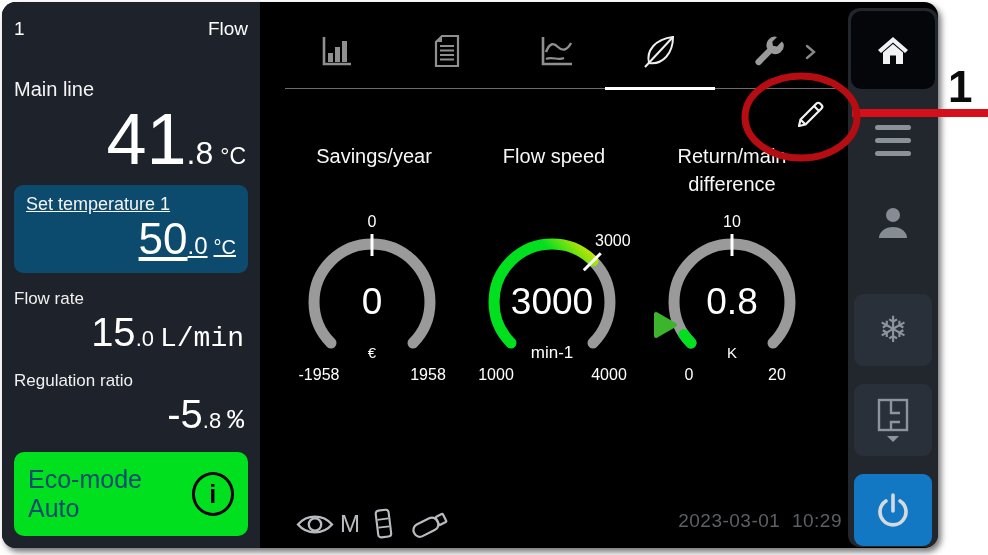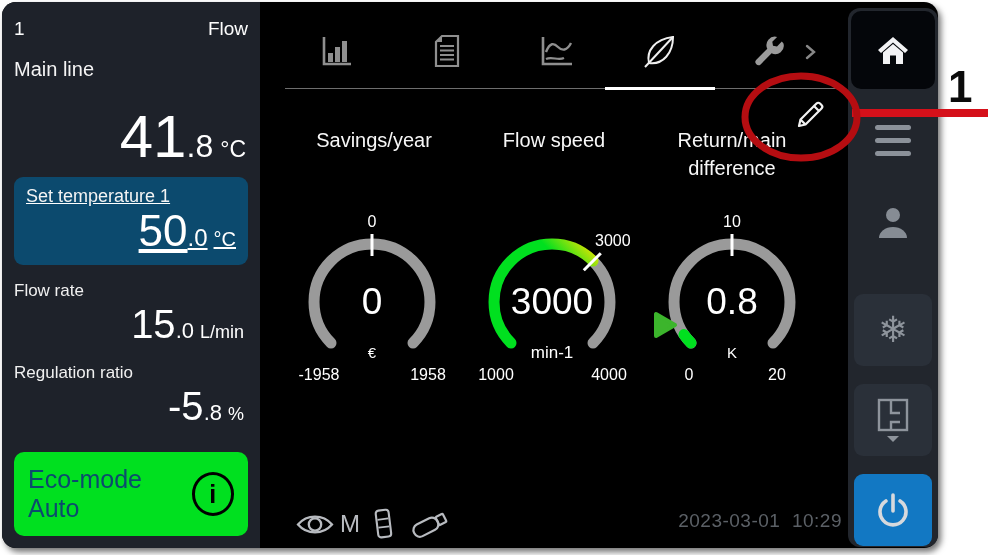--- a/index.html
+++ b/index.html
@@ -4,49 +4,49 @@
 <style>
   html,body{margin:0;padding:0;background:#fff;}
   .stage{position:relative;width:988px;height:555px;background:#fff;overflow:hidden;
          font-family:"Liberation Sans",sans-serif;}
   .screen{position:absolute;left:2px;top:2px;width:936px;height:546px;background:#000;
           border-radius:14px;box-shadow:3px 4px 6px rgba(0,0,0,.55);}
   
   .left-panel{position:absolute;left:0;top:0;width:258px;height:546px;background:#1e222a;
               border-radius:14px 0 0 14px;box-sizing:border-box;padding:16px 12px;color:#fff;}
   .zone-row{display:flex;justify-content:space-between;font-size:19px;color:#fdfdfd;}
-  .mainline-label{margin-top:18px;font-size:20px;color:#f4f4f4;}
+  .mainline-label{margin-top:38px;font-size:20px;color:#f4f4f4;}
   .val-row{display:flex;align-items:baseline;justify-content:flex-end;color:#fff;}
-  .big-int{font-size:60px;line-height:1.0;margin-top:24px;}
+  .big-int{font-size:72px;line-height:1.0;}
   .big-frac{font-size:32px;}
   .big-unit{font-size:23px;margin-left:7px;}
   .set-tile{margin-top:10px;background:#0c4a6e;border-radius:9px;padding:9px 12px 10px 12px;text-decoration:underline;}
   .set-label{font-size:18px;color:#f4f4f4;}
   .set-int{font-size:44px;line-height:1.1;}
   .set-frac{font-size:24px;}
   .set-unit{font-size:20px;margin-left:6px;}
   .small-label{font-size:17px;color:#f0f0f0;margin-top:16px;}
   .mid-int{font-size:40px;line-height:1.15;}
   .mid-frac{font-size:22px;}
-  .mid-unit{font-size:18px;margin-left:6px;}
+  .mid-unit{font-size:28px;margin-left:6px;font-family:Liberation Mono, monospace;}
   .eco-btn{position:absolute;left:12px;right:12px;bottom:12px;height:84px;background:#00e01f;
            border-radius:10px;display:flex;align-items:center;justify-content:space-between;
            padding:0 14px;box-sizing:border-box;cursor:pointer;}
   .eco-label{color:#0c4a6e;font-size:25px;}
   .info-circle{width:38px;height:38px;border:3.5px solid #000;border-radius:50%;display:flex;
                align-items:center;justify-content:center;color:#000;font-size:25px;font-weight:700;}
   
   .tab-btn{position:absolute;width:46px;height:46px;top:26px;display:flex;align-items:center;
            justify-content:center;cursor:pointer;}
   .chevron-more{position:absolute;left:800px;top:40px;width:18px;height:20px;cursor:pointer;}
   .tab-underline{position:absolute;left:283px;top:86px;width:558px;height:1px;background:#6e6e6e;}
   .tab-underline-active{position:absolute;left:603px;top:85px;width:110px;height:3px;background:#fff;}
   .edit-btn{position:absolute;left:791px;top:96px;width:34px;height:34px;cursor:pointer;}
   
-  .gauge-title{position:absolute;top:124px;color:#f7f7f7;font-size:20px;text-align:center;line-height:1.4;}
+  .gauge-title{position:absolute;top:140px;color:#f7f7f7;font-size:20px;text-align:center;line-height:1.4;}
   .gauge{position:absolute;top:208px;width:180px;height:185px;}
   .gauge text{font-family:"Liberation Sans",sans-serif;fill:#fff;}
   
   .status-icons{position:absolute;left:294px;top:504px;display:flex;align-items:center;gap:14px;
                 color:#b8bbc0;}
   .mode-letter{font-size:24px;color:#b8bbc0;margin-left:-8px;}
   .datetime{position:absolute;left:600px;top:508px;width:240px;text-align:right;font-size:19px;
             color:#5b6066;letter-spacing:.5px;}
   
   .sidebar{position:absolute;left:846px;top:6px;width:90px;height:539px;background:#22262d;

